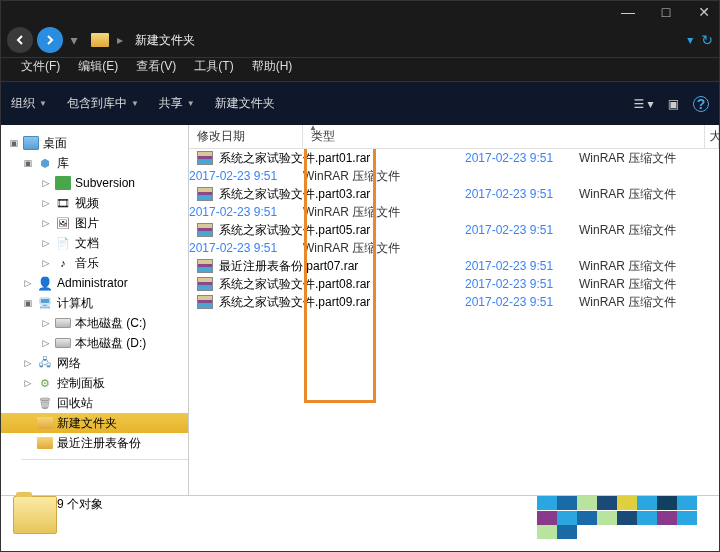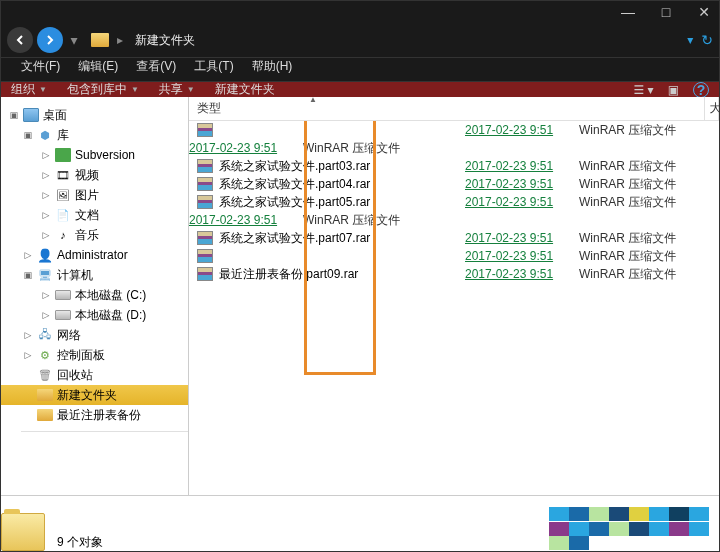--- a/index.html
+++ b/index.html
@@ -20,21 +20,21 @@
 .breadcrumb { color: #eee; display: flex; align-items: center; flex: 1; padding-left: 4px; }
 .nav-right { display: flex; align-items: center; gap: 8px; }
 .refresh-ico { color: #2b9fe0; font-size: 14px; }
 .history-ico { color: #2b9fe0; font-size: 12px; }
 .searchbox { background: #fff; border: 1px solid #888; height: 22px; width: 96px; display: flex; align-items: center; padding: 0 4px; color: #777; font-style: italic; }
 .search-ico { color: #2b9fe0; margin-left: auto; font-style: normal; }
 
 .menubar { background: #1a1a1a; height: 24px; border-top: 1px solid #333; display: flex; padding: 0 20px; gap: 18px; color: #ddd; }
 .menubar span { cursor: pointer; }
 
-.toolbar { background: #7f1d1d; height: 16px; border-top: 1px solid #333; display: flex; align-items: center; padding: 0 10px; color: #ddd; }
+.toolbar { background: #0f172a; height: 44px; border-top: 1px solid #333; display: flex; align-items: center; padding: 0 10px; color: #ddd; }
 .toolbar .tbtn { display: flex; align-items: center; gap: 4px; margin-right: 20px; cursor: pointer; }
 .toolbar .tarrow { font-size: 8px; color: #aaa; }
 .tool-right { margin-left: auto; display: flex; align-items: center; gap: 14px; color: #ccc; }
 .tool-right span { cursor: pointer; }
 .help-ico { color: #4aa6e0; font-size: 14px; font-weight: bold; border: 1px solid #4aa6e0; border-radius: 50%; width: 16px; height: 16px; display: inline-flex; align-items: center; justify-content: center; }
 
 .content { flex: 1; display: flex; background: #fff; overflow: hidden; }
 
 .treepane { width: 188px; border-right: 1px solid #ccc; overflow-y: auto; overflow-x: hidden; padding: 8px 0; position: relative; }
 .tree-node { display: flex; align-items: center; height: 20px; padding-left: 8px; gap: 4px; cursor: pointer; white-space: nowrap; }
@@ -66,27 +66,27 @@
 .col-name { width: 276px; }
 .col-date { width: 114px; }
 .col-type { flex: 1; text-align: right; }
 .col-right { width: 14px; text-align: center; color: #666; padding-left: 0; justify-content: center; }
 .hdr-sort { position: absolute; left: 120px; top: -2px; font-size: 8px; color: #666; }
 
 .filelist { flex: 1; overflow: scroll; position: relative; }
 .filelist-inner { min-width: 560px; }
 .frow { height: 18px; display: flex; align-items: center; }
 .frow .fc-name { width: 276px; display: flex; align-items: center; gap: 6px; padding-left: 8px; }
-.frow .fc-date { width: 114px; color: #15803d; text-decoration: underline; }
+.frow .fc-date { width: 114px; color: #3b82f6; }
 .frow .fc-type { flex: 1; color: #333; }
 .rar-ico { width: 16px; height: 14px; background: linear-gradient(#d8c89a 35%, #8a4a8a 35%, #8a4a8a 55%, #4aa6d4 55%); border: 1px solid #888; }
 
 .highlight-box { position: absolute; border: 3px solid #e88a2a; pointer-events: none; }
 
-.statusbar { height: 56px; border-top: 1px solid #ccc; display: flex; align-items: flex-end; padding: 0 0; gap: 12px; background: #fff; }
+.statusbar { height: 56px; border-top: 1px solid #ccc; display: flex; align-items: flex-start; padding: 0 12px; background: #fff; }
 .status-folder { width: 44px; height: 38px; background: linear-gradient(#faeaa5,#e8c55a); border-radius: 2px; border: 1px solid #d0a840; position: relative; }
 .status-folder::before { content: ""; position: absolute; top: -5px; left: 2px; width: 16px; height: 5px; background: #e8c55a; border-radius: 2px 2px 0 0; }
 .pixeled { margin-left: auto; width: 170px; height: 44px; display: flex; flex-wrap: wrap; }
 .pixeled div { width: 20px; height: 14px; }
 </style>
 </head>
 <body>
 
 <div class="window">
 
@@ -232,83 +232,82 @@
           <span class="tree-exp"></span>
           <span class="tree-ico ico-folder"></span>
           <span>最近注册表备份</span>
         </div>
       <div class="tree-hsep"></div>
     </div>
 
     <div class="filepane">
       <div class="filehdr">
         <span class="hdr-sort">▲</span>
+        <div class="col col-date">修改日期</div>
         <div class="col col-type">类型</div>
         <div class="col col-right">大</div>
       </div>
       <div class="filelist">
         <div class="filelist-inner" id="filelist-inner">
             <div class="frow">
               <div class="fc-name">
                 <span class="rar-ico"></span>
+                <span>系统之家试验文件.part01.rar</span>
               </div>
               <div class="fc-date">2017-02-23 9:51</div>
               <div class="fc-type">WinRAR 压缩文件</div>
             </div>
             <div class="frow">
               <div class="fc-date">2017-02-23 9:51</div>
               <div class="fc-type">WinRAR 压缩文件</div>
             </div>
             <div class="frow">
               <div class="fc-name">
                 <span class="rar-ico"></span>
                 <span>系统之家试验文件.part03.rar</span>
               </div>
               <div class="fc-date">2017-02-23 9:51</div>
               <div class="fc-type">WinRAR 压缩文件</div>
             </div>
             <div class="frow">
-              <div class="fc-name">
-                <span class="rar-ico"></span>
-                <span>系统之家试验文件.part04.rar</span>
-              </div>
               <div class="fc-date">2017-02-23 9:51</div>
               <div class="fc-type">WinRAR 压缩文件</div>
             </div>
             <div class="frow">
               <div class="fc-name">
                 <span class="rar-ico"></span>
                 <span>系统之家试验文件.part05.rar</span>
               </div>
               <div class="fc-date">2017-02-23 9:51</div>
               <div class="fc-type">WinRAR 压缩文件</div>
             </div>
             <div class="frow">
               <div class="fc-date">2017-02-23 9:51</div>
               <div class="fc-type">WinRAR 压缩文件</div>
             </div>
             <div class="frow">
               <div class="fc-name">
                 <span class="rar-ico"></span>
-                <span>系统之家试验文件.part07.rar</span>
-              </div>
-              <div class="fc-date">2017-02-23 9:51</div>
-              <div class="fc-type">WinRAR 压缩文件</div>
-            </div>
-            <div class="frow">
-              <div class="fc-name">
-                <span class="rar-ico"></span>
-              </div>
-              <div class="fc-date">2017-02-23 9:51</div>
-              <div class="fc-type">WinRAR 压缩文件</div>
-            </div>
-            <div class="frow">
-              <div class="fc-name">
-                <span class="rar-ico"></span>
-                <span>最近注册表备份.part09.rar</span>
+                <span>最近注册表备份.part07.rar</span>
+              </div>
+              <div class="fc-date">2017-02-23 9:51</div>
+              <div class="fc-type">WinRAR 压缩文件</div>
+            </div>
+            <div class="frow">
+              <div class="fc-name">
+                <span class="rar-ico"></span>
+                <span>系统之家试验文件.part08.rar</span>
+              </div>
+              <div class="fc-date">2017-02-23 9:51</div>
+              <div class="fc-type">WinRAR 压缩文件</div>
+            </div>
+            <div class="frow">
+              <div class="fc-name">
+                <span class="rar-ico"></span>
+                <span>系统之家试验文件.part09.rar</span>
               </div>
               <div class="fc-date">2017-02-23 9:51</div>
               <div class="fc-type">WinRAR 压缩文件</div>
             </div>
           </div>
         <div class="highlight-box" style="left:115px; top:-6px; width:72px; height:260px;"></div>
       </div>
     </div>
 
   </div>

